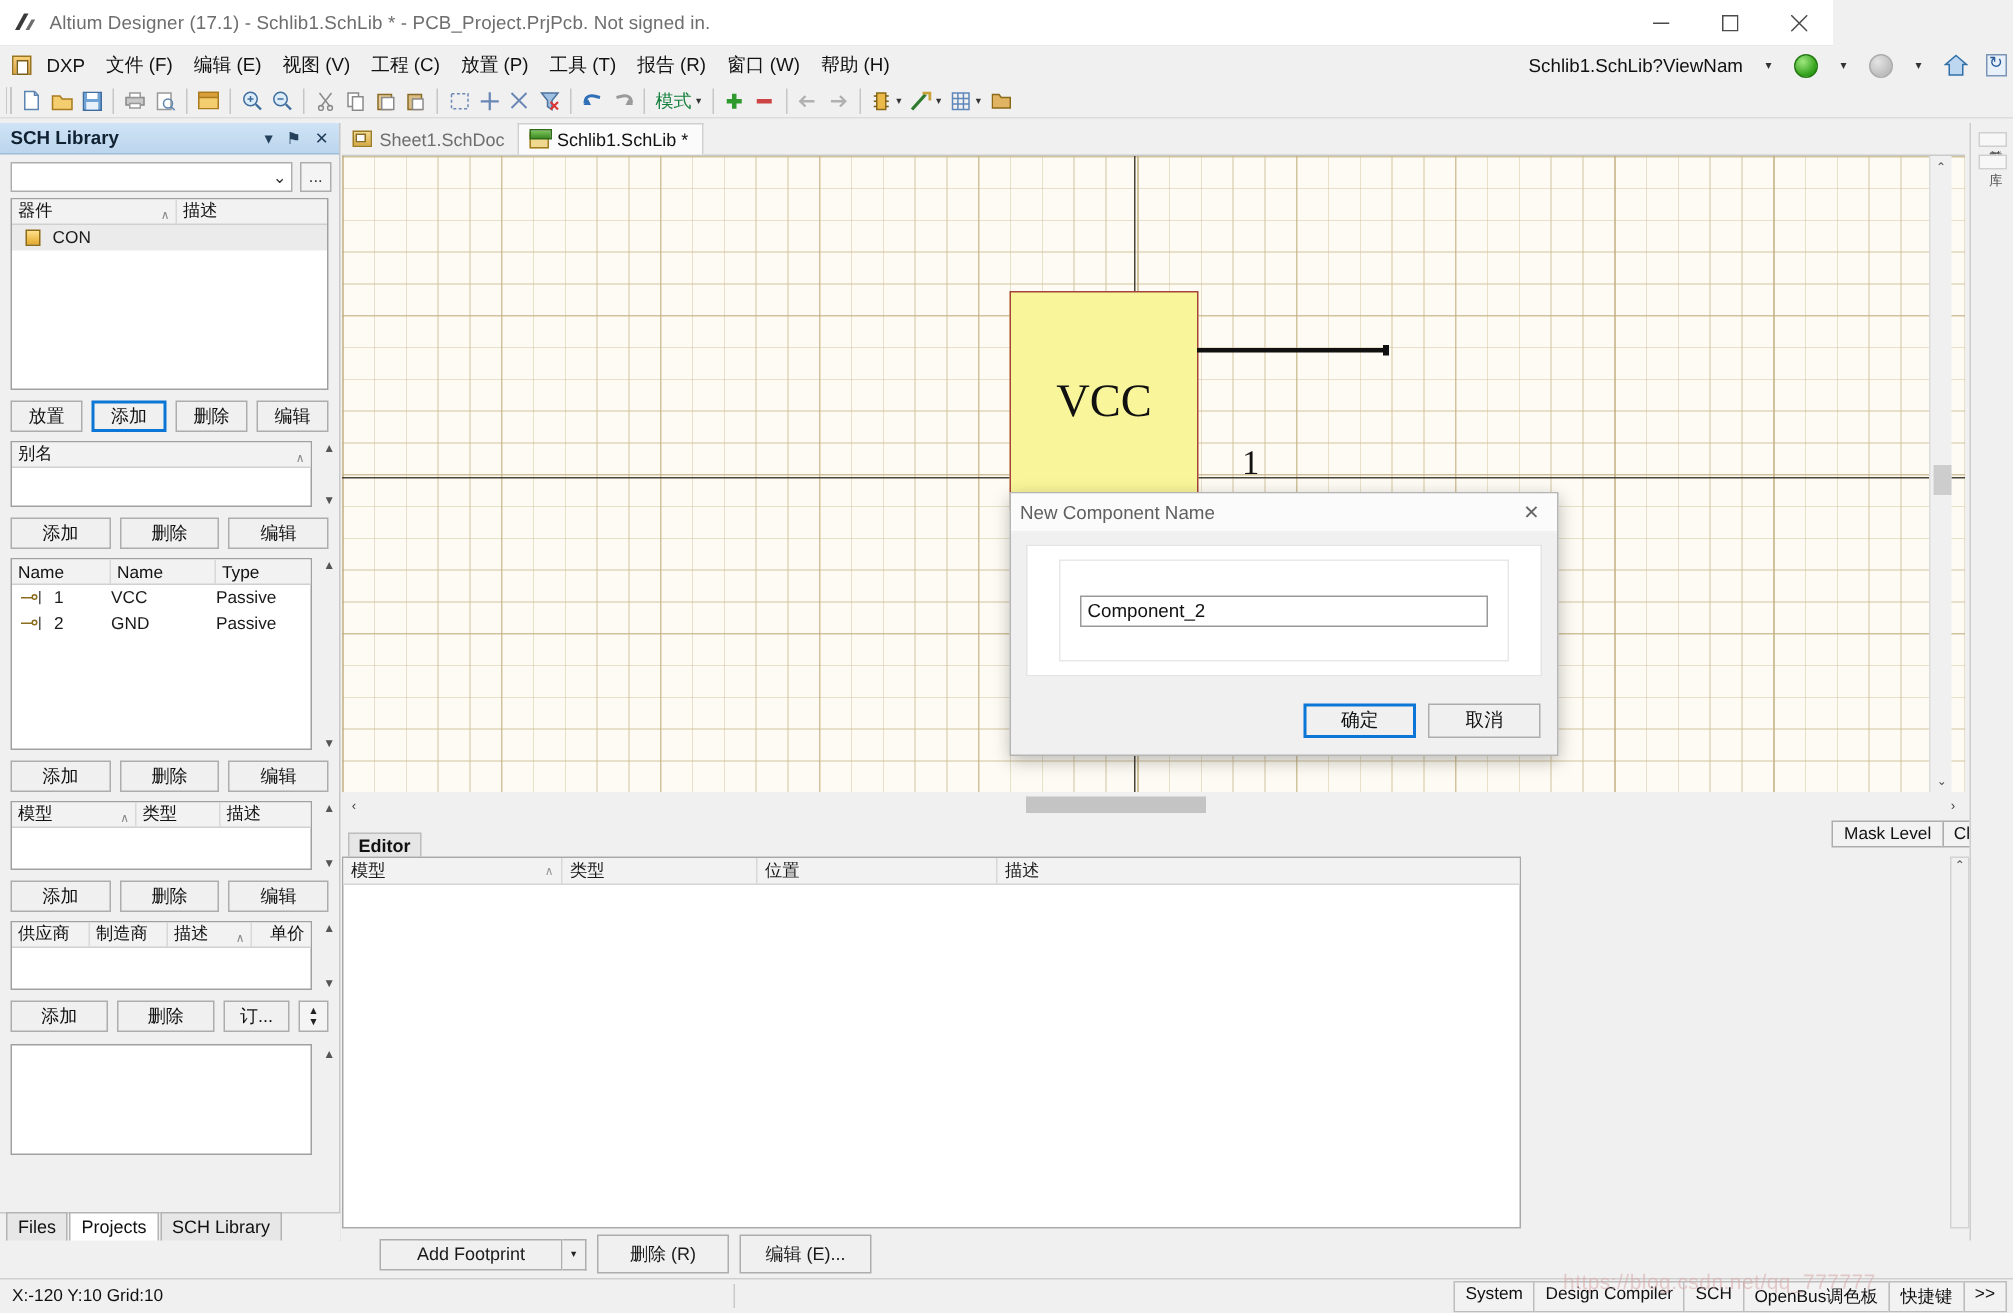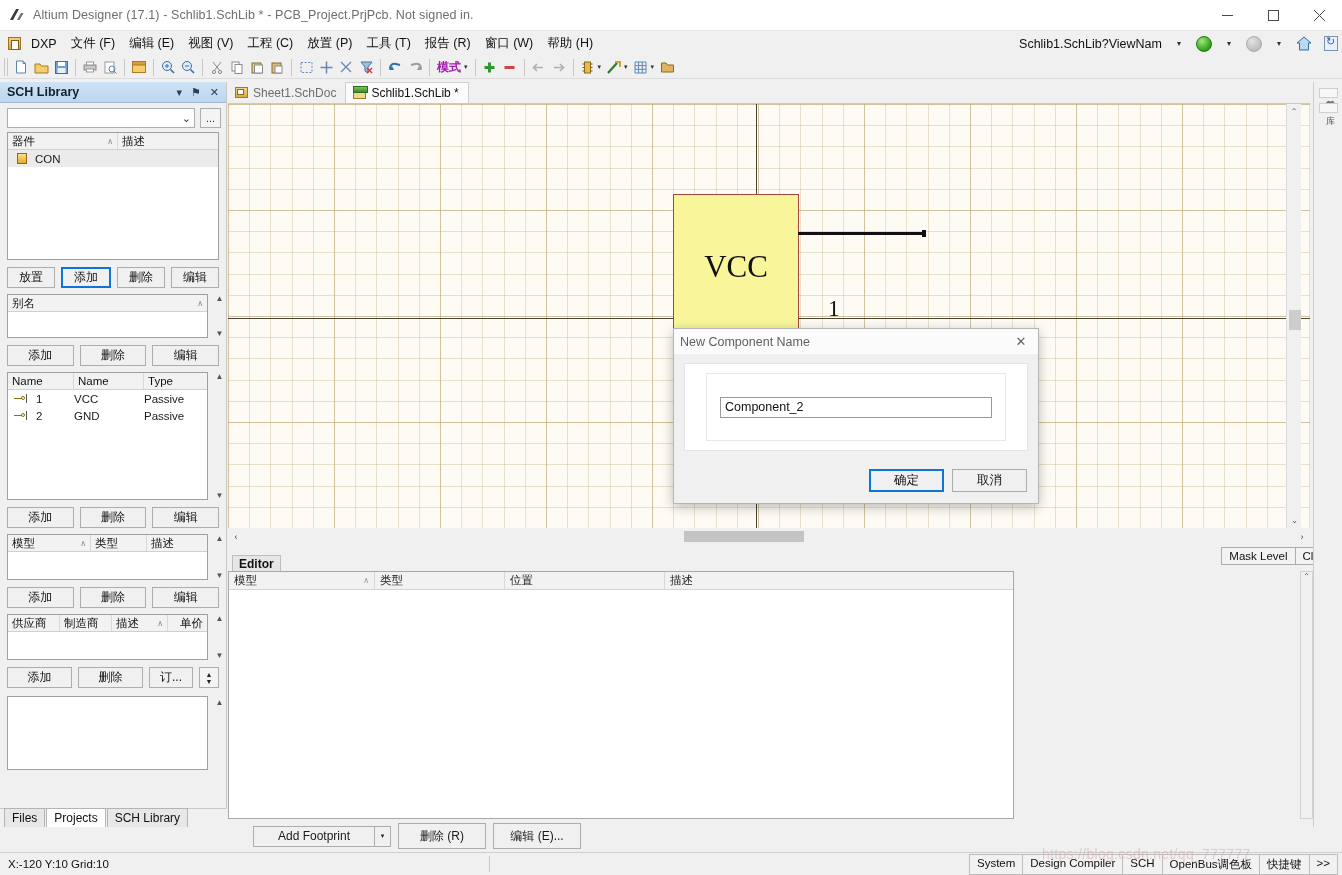--- a/index.html
+++ b/index.html
@@ -8,21 +8,21 @@
     font-family: "Liberation Sans", sans-serif;
     font-size: 12px;
     background:#f0f0f0;
     color:#1a1a1a;
     -webkit-font-smoothing: antialiased;
   }
   .app { position:relative; width:1342px; height:875px; background:#f0f0f0; }
 
   
   .titlebar {
-    position:absolute; left:0; top:0; width:1342px; height:31px;
+    position:absolute; left:0; top:0; width:1222px; height:31px;
     background:#ffffff; display:flex; align-items:center;
     border-bottom:1px solid #e8e8e8;
   }
   .ad-logo {
     width:17px; height:16px; margin-left:8px; margin-right:8px;
     position:relative; flex:none;
   }
   .ad-logo svg { display:block; }
   .title-text { font-size:12.5px; color:#6e6e6e; letter-spacing:.1px; white-space:nowrap;}
   .win-btns { margin-left:auto; display:flex; height:31px; }
@@ -68,21 +68,21 @@
   .toolbar {
     position:absolute; left:0; top:56px; width:1342px; height:23px;
     background:#f0f0f0; display:flex; align-items:center; padding-left:2px;
     border-bottom:1px solid #dcdcdc;
   }
   .tb-grip { width:5px; height:18px; margin:0 2px;
     background:repeating-linear-gradient(to right,#c8c8c8 0 1px,transparent 1px 3px);}
   .tb-sep { width:1px; height:17px; background:#c6c6c6; margin:0 4px; }
   .tb-btn { width:20px; height:20px; display:flex; align-items:center; justify-content:center;
     position:relative; }
-  .tb-lbl { font-size:12px; padding:0 3px; color:#a21caf;font-weight:bold; }
+  .tb-lbl { font-size:12px; padding:0 3px; color:#15803d; }
   .tb-caret { font-size:7px; color:#333; padding-right:3px; }
 
   
   .leftpanel {
     position:absolute; left:0; top:82px; width:227px; height:745px;
     background:#f0f0f0; border-right:1px solid #c8c8c8;
   }
   .panel-head {
     height:21px; background:linear-gradient(#cfe3f5,#bcd6ee);
     display:flex; align-items:center; padding:0 4px 0 7px;
@@ -103,21 +103,21 @@
     width:21px; height:20px; border:1px solid #adadad; background:#f4f4f4;
     display:flex; align-items:center; justify-content:center; font-size:11px; color:#333;
   }
 
   .grid-box { margin:0 7px; background:#fff; border:1px solid #a0a0a0; }
   .gh {
     display:flex; height:17px; background:#f2f2f2; border-bottom:1px solid #d0d0d0;
     font-size:11.5px; color:#111;
   }
   .gh > div {
-    padding:1px 4px; border-right:1px solid #d8d8d8; display:flex; align-items:center;
+    padding:1px 4px; border-right:1px solid #d8d8d8; display:flex; align-items:flex-end;
     overflow:hidden; white-space:nowrap;
   }
   .gh .sortmark { margin-left:auto; font-size:8px; color:#888; }
   .grow { display:flex; height:17px; font-size:11.5px; align-items:center;}
   .grow.sel { background:#ebebeb; }
   .grow > div { padding:0 4px; overflow:hidden; white-space:nowrap; }
 
   .comp-ico {
     width:9px; height:11px; margin-left:9px; margin-right:4px; flex:none;
     background:linear-gradient(#ffe08a,#e3a92c); border:1px solid #8d6b18;

